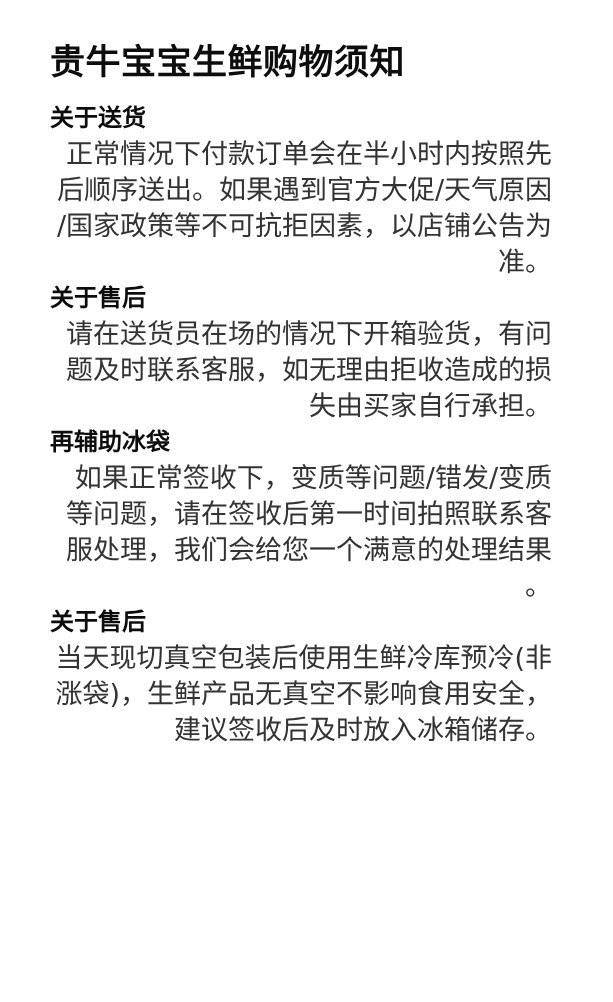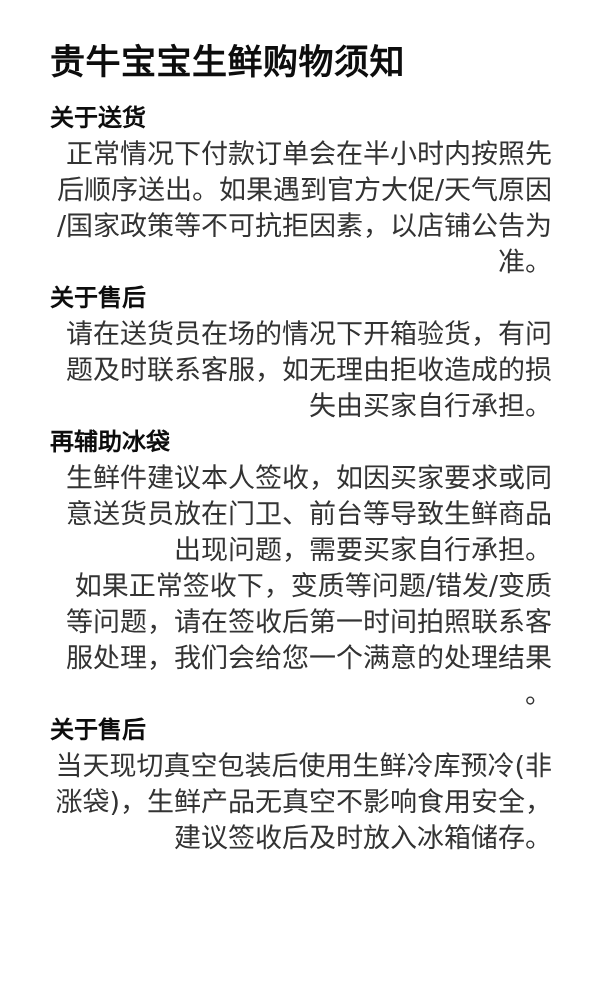--- a/index.html
+++ b/index.html
@@ -63,21 +63,20 @@
     <p class="section-paragraph">正常情况下付款订单会在半小时内按照先后顺序送出。如果遇到官方大促/天气原因/国家政策等不可抗拒因素，以店铺公告为准。</p>
   </section>
 
   <section class="notice-section">
     <h2 class="section-heading">关于售后</h2>
     <p class="section-paragraph">请在送货员在场的情况下开箱验货，有问题及时联系客服，如无理由拒收造成的损失由买家自行承担。</p>
   </section>
 
   <section class="notice-section">
     <h2 class="section-heading">再辅助冰袋</h2>
-    <p class="section-paragraph">生鲜件建议本人签收，如因买家要求或同意送货员放在门卫、前台等导致生鲜商品出现问题，需要买家自行承担。</p>
   </section>
 
   <section class="notice-section">
     <p class="section-paragraph">如果正常签收下，变质等问题/错发/变质等问题，请在签收后第一时间拍照联系客服处理，我们会给您一个满意的处理结果。</p>
   </section>
 
   <section class="notice-section">
     <h2 class="section-heading">关于售后</h2>
     <p class="section-paragraph">当天现切真空包装后使用生鲜冷库预冷(非涨袋)，生鲜产品无真空不影响食用安全，建议签收后及时放入冰箱储存。</p>
   </section>

